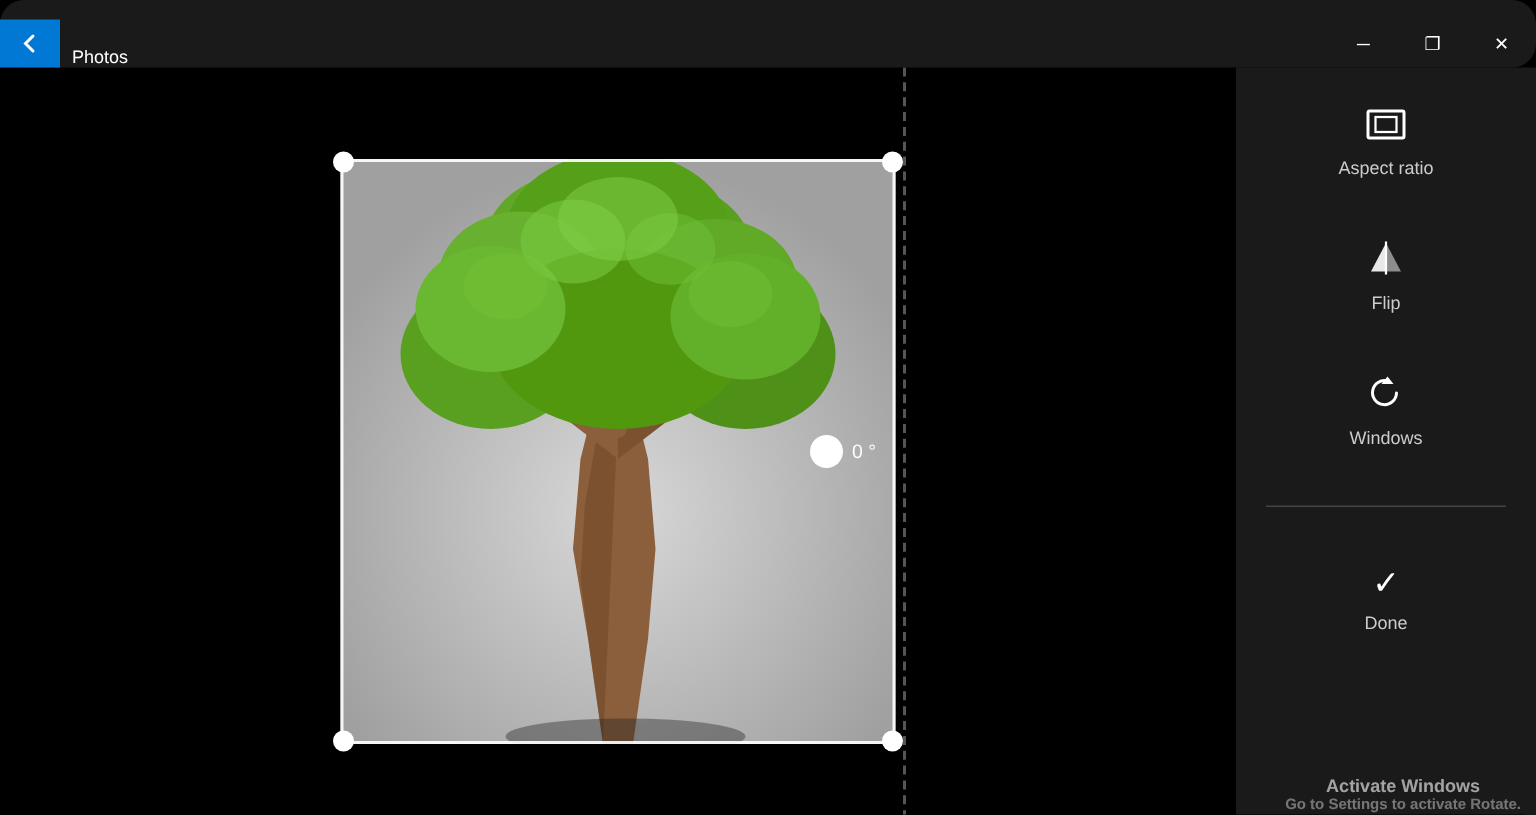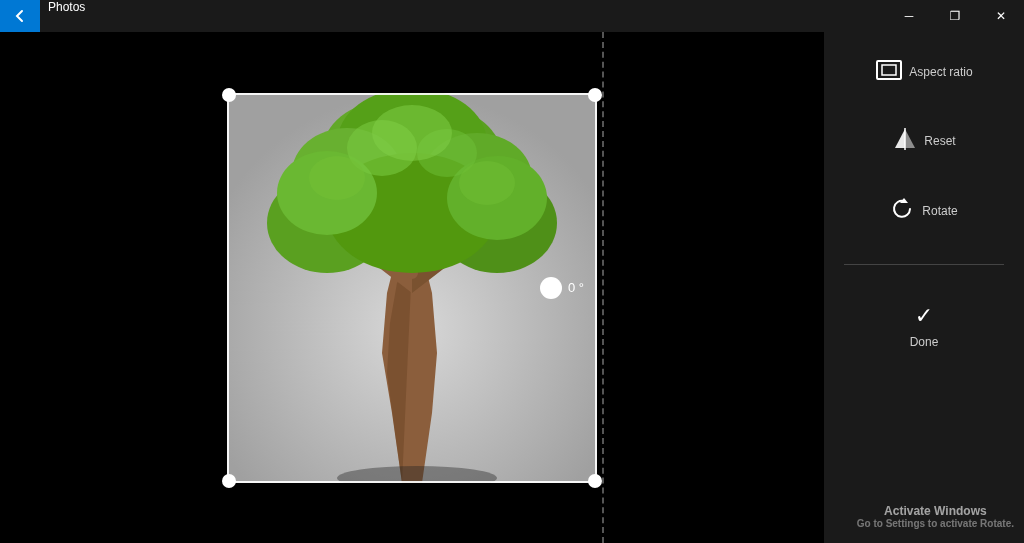--- a/index.html
+++ b/index.html
@@ -10,26 +10,27 @@
       background: #000;
       font-family: 'Segoe UI', sans-serif;
       color: #fff;
       overflow: hidden;
       position: relative;
     }
 
     
     .titlebar {
       width: 100%;
-      height: 32px;
+      height: 45px;
       background: #1a1a1a;
       display: flex;
-      align-items: flex-start;
+      align-items: flex-end;
       position: relative;
       z-index: 10;
+      border-radius: 16px;
     }
 
     .titlebar-back {
       width: 40px;
       height: 32px;
       background: #0078d4;
       display: flex;
       align-items: center;
       justify-content: center;
       cursor: pointer;
@@ -165,21 +166,21 @@
       background: #1a1a1a;
       display: flex;
       flex-direction: column;
       align-items: center;
       padding: 20px 0;
       gap: 28px;
     }
 
     .panel-item {
       display: flex;
-      flex-direction: row;
+      flex-direction: column;
       align-items: center;
       gap: 6px;
       cursor: pointer;
       padding: 6px 20px;
       border-radius: 4px;
     }
 
     .panel-icon {
       font-size: 22px;
       color: #fff;
@@ -336,31 +337,31 @@
     </div>
 
     <div class="panel-item">
       <div class="panel-icon">
         <svg width="26" height="26" viewBox="0 0 26 26" fill="none" xmlns="http://www.w3.org/2000/svg">
           <polygon points="13,3 3,22 13,22" fill="white" opacity="0.9"></polygon>
           <polygon points="13,3 23,22 13,22" fill="white" opacity="0.5"></polygon>
           <line x1="13" y1="2" x2="13" y2="24" stroke="white" stroke-width="1.5"></line>
         </svg>
       </div>
-      <span class="panel-label">Reset</span>
+      <span class="panel-label">Flip</span>
     </div>
 
     <div class="panel-item">
       <div class="panel-icon">
         <svg width="26" height="26" viewBox="0 0 26 26" fill="none" xmlns="http://www.w3.org/2000/svg">
           <path d="M20 13 A8 8 0 1 1 14 5" stroke="white" stroke-width="2" fill="none" stroke-linecap="round"></path>
           <polygon points="14,2 18,7 10,7" fill="white"></polygon>
         </svg>
       </div>
-      <span class="panel-label">Rotate</span>
+      <span class="panel-label">Windows</span>
     </div>
 
 
     <div class="panel-divider"></div>
 
     <div class="done-item">
       <div class="done-check">✓</div>
       <span class="done-label">Done</span>
     </div>
 

